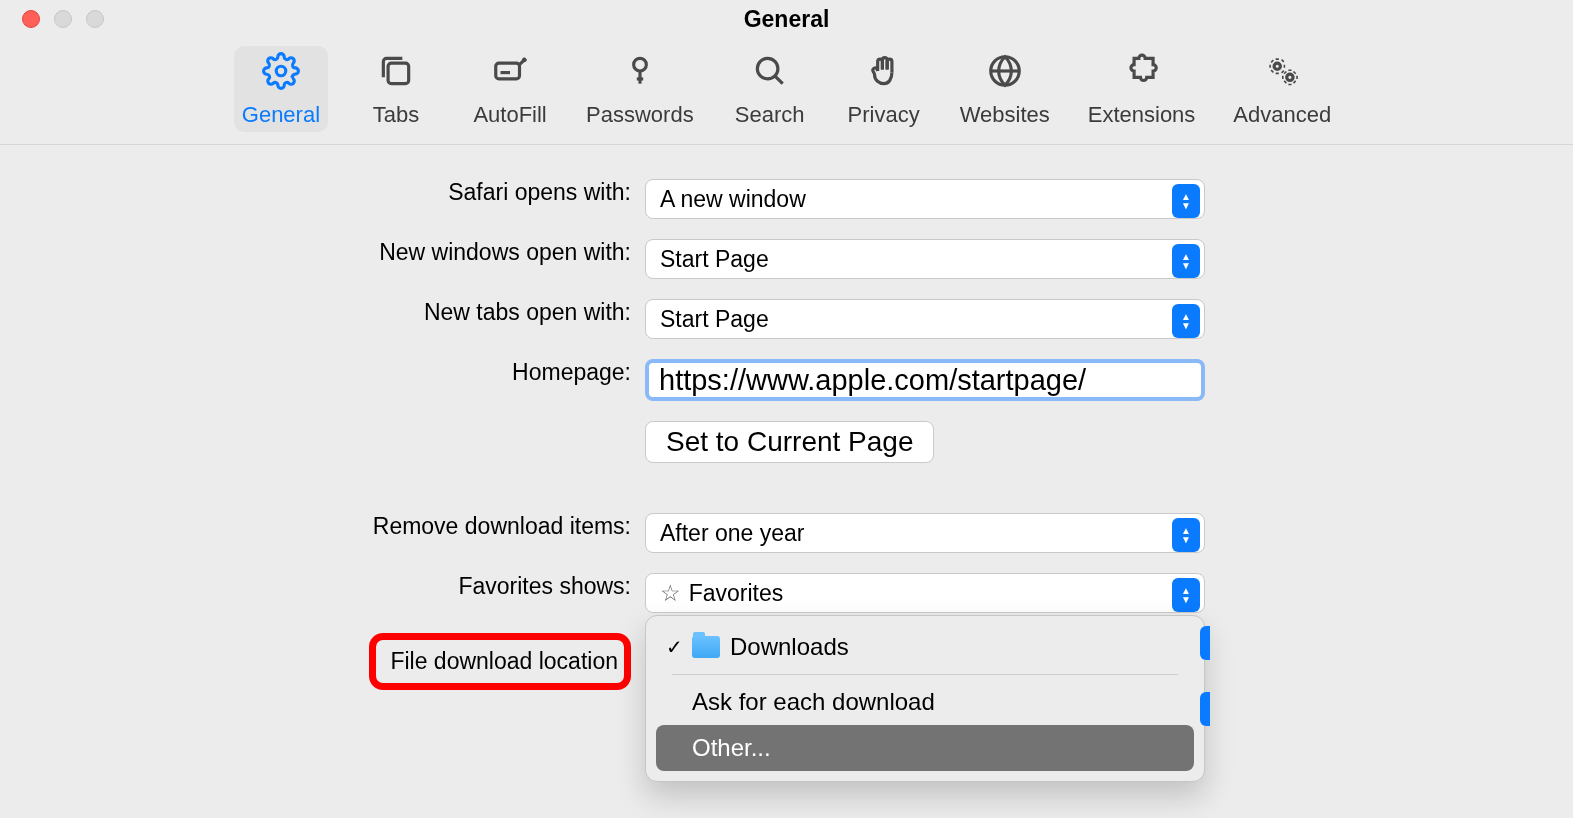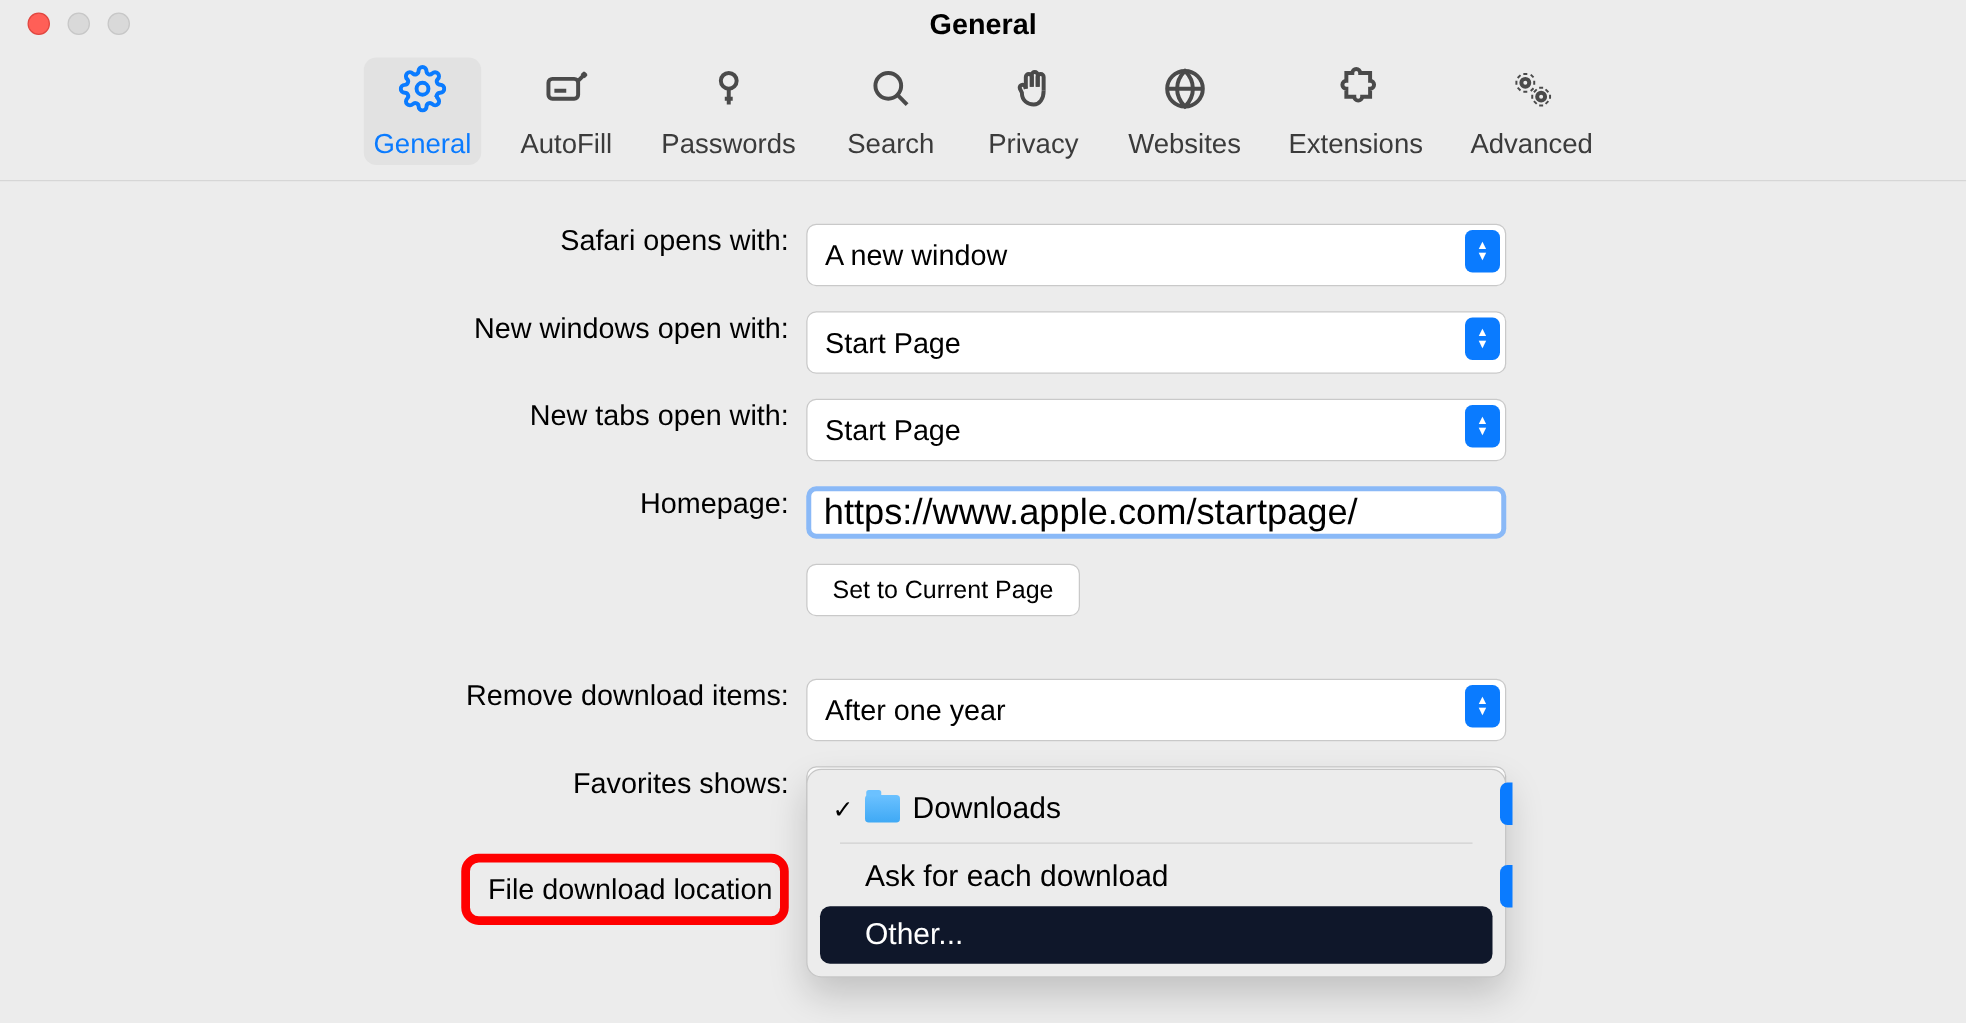--- a/index.html
+++ b/index.html
@@ -66,21 +66,21 @@
     }
     .row .label {
       width: 645px;
       text-align: right;
       padding-right: 14px;
       color: #000;
     }
     .row .control { width: 560px; position: relative; }
     .select {
       width: 100%;
-      height: 50px;
+      height: 40px;
       background: #fff;
       border: 1px solid #c9c9c9;
       border-radius: 8px;
       padding: 0 44px 0 14px;
       font-size: 23px;
       display: flex;
       align-items: center;
       position: relative;
     }
     .select .chevs {
@@ -113,21 +113,21 @@
     }
     .btn {
       display: inline-flex;
       align-items: center;
       justify-content: center;
       height: 42px;
       padding: 0 20px;
       background: #fff;
       border: 1px solid #c9c9c9;
       border-radius: 8px;
-      font-size: 20px;
+      font-size: 28px;
     }
     .gap { height: 30px; }
     .star { margin-right: 8px; color: #6a6a6a; }
     .red-outline {
       border: 7px solid #ff0000;
       border-radius: 14px;
       padding: 8px 6px 8px 14px;
       display: inline-block;
     }
     .dropdown-menu {
@@ -142,21 +142,21 @@
       padding: 8px 10px 10px;
     }
     .dropdown-menu .item {
       display: flex;
       align-items: center;
       height: 46px;
       padding: 0 16px 0 10px;
       border-radius: 8px;
       font-size: 24px;
     }
-    .dropdown-menu .item.highlight { background: #0f172a; color: #fff; }
+    .dropdown-menu .item.highlight { background: #737373; color: #fff; }
     .dropdown-menu .check { width: 26px; font-size: 20px; }
     .dropdown-menu .folder {
       width: 28px;
       height: 22px;
       background: linear-gradient(#6bc1ff, #3fa9f5);
       border-radius: 3px;
       margin-right: 10px;
       position: relative;
     }
     .dropdown-menu .folder::before {
@@ -202,20 +202,29 @@
       <svg viewBox="0 0 24 24" fill="none" stroke="currentColor" stroke-width="2">
           <circle cx="12" cy="12" r="3"></circle>
           <path d="M19.4 15a1.7 1.7 0 0 0 .34 1.87l.06.06a2 2 0 1 1-2.83 2.83l-.06-.06a1.7 1.7 0 0 0-1.87-.34 1.7 1.7 0 0 0-1 1.55V21a2 2 0 1 1-4 0v-.09A1.7 1.7 0 0 0 9 19.4a1.7 1.7 0 0 0-1.87.34l-.06.06a2 2 0 1 1-2.83-2.83l.06-.06a1.7 1.7 0 0 0 .34-1.87 1.7 1.7 0 0 0-1.55-1H3a2 2 0 1 1 0-4h.09A1.7 1.7 0 0 0 4.6 9a1.7 1.7 0 0 0-.34-1.87l-.06-.06a2 2 0 1 1 2.83-2.83l.06.06a1.7 1.7 0 0 0 1.87.34H9a1.7 1.7 0 0 0 1-1.55V3a2 2 0 1 1 4 0v.09a1.7 1.7 0 0 0 1 1.55 1.7 1.7 0 0 0 1.87-.34l.06-.06a2 2 0 1 1 2.83 2.83l-.06.06a1.7 1.7 0 0 0-.34 1.87V9a1.7 1.7 0 0 0 1.55 1H21a2 2 0 1 1 0 4h-.09a1.7 1.7 0 0 0-1.55 1z"></path>
         </svg>
     </span>
     <span class="label">General</span>
   </div>
   <div class="toolbar-item">
     <span class="icon">
       <svg viewBox="0 0 24 24" fill="none" stroke="currentColor" stroke-width="2">
+          <rect x="7" y="7" width="13" height="13" rx="2"></rect>
+          <path d="M4 16V6a2 2 0 0 1 2-2h10"></path>
+        </svg>
+    </span>
+    <span class="label">Tabs</span>
+  </div>
+  <div class="toolbar-item">
+    <span class="icon">
+      <svg viewBox="0 0 24 24" fill="none" stroke="currentColor" stroke-width="2">
           <rect x="3" y="7" width="15" height="10" rx="2"></rect>
           <path d="M6 13h6"></path>
           <path d="M18 8l4-4"></path>
           <path d="M20 4l2 2"></path>
         </svg>
     </span>
     <span class="label">AutoFill</span>
   </div>
   <div class="toolbar-item">
     <span class="icon">

